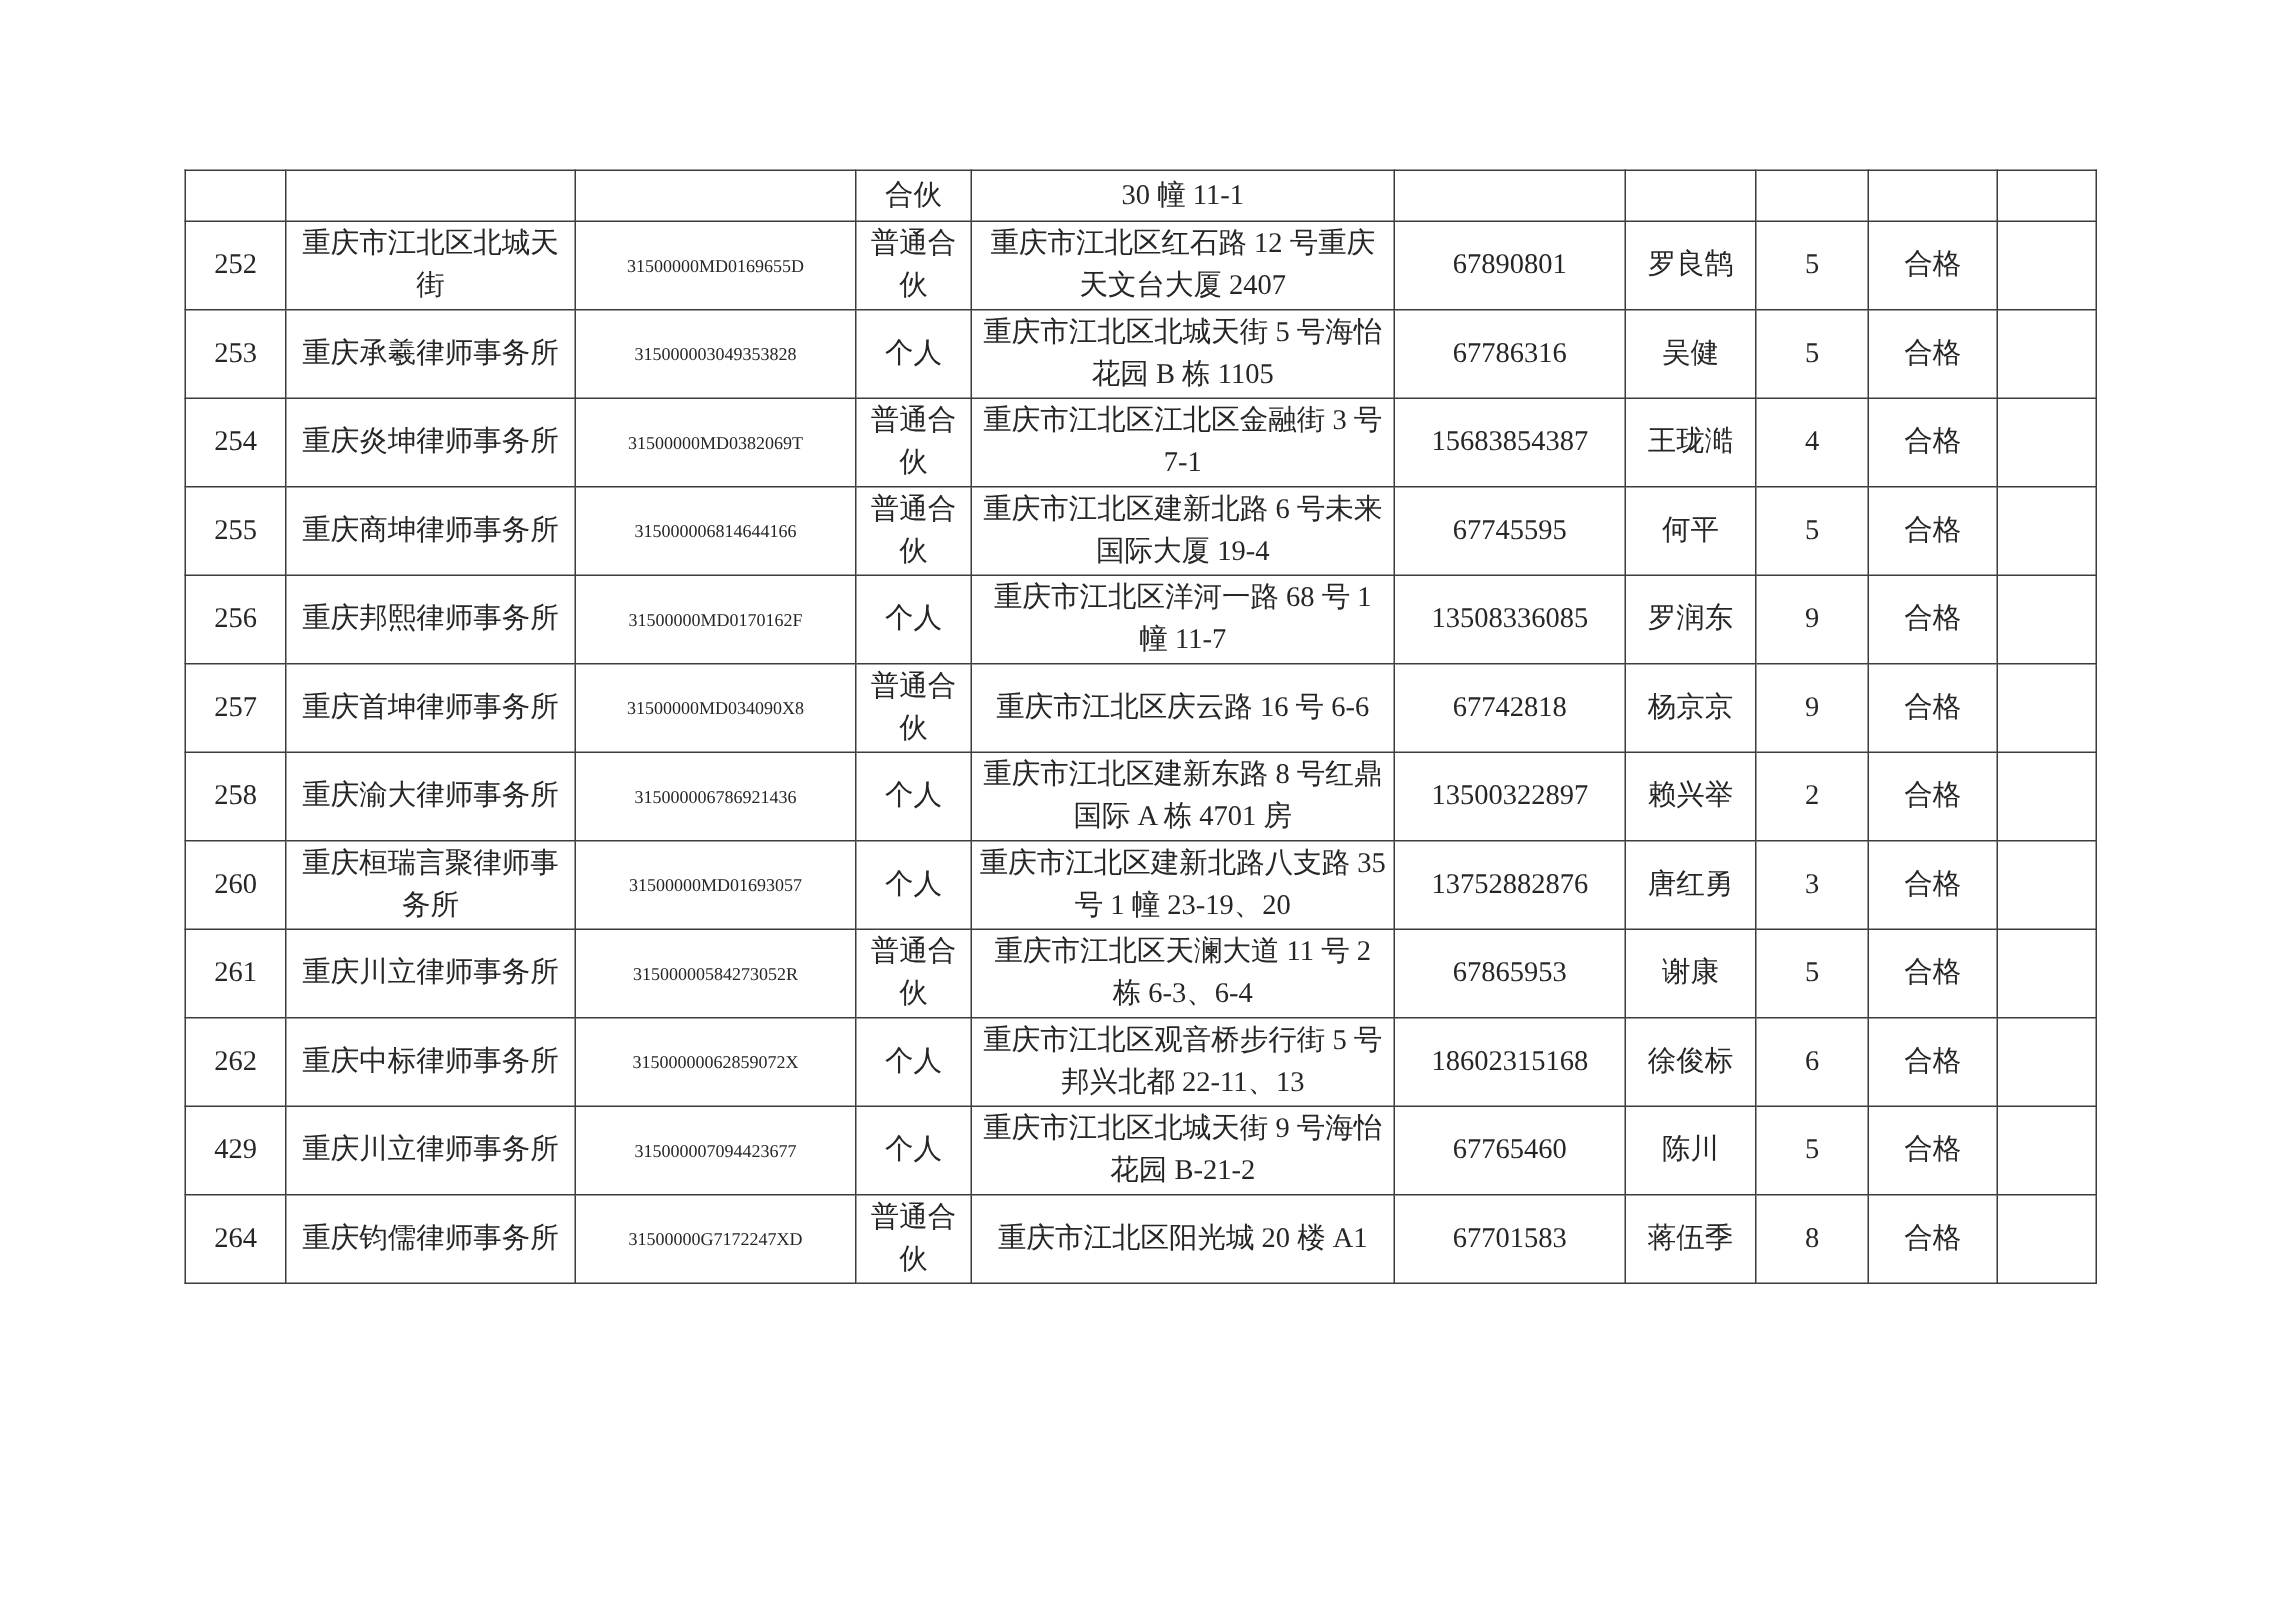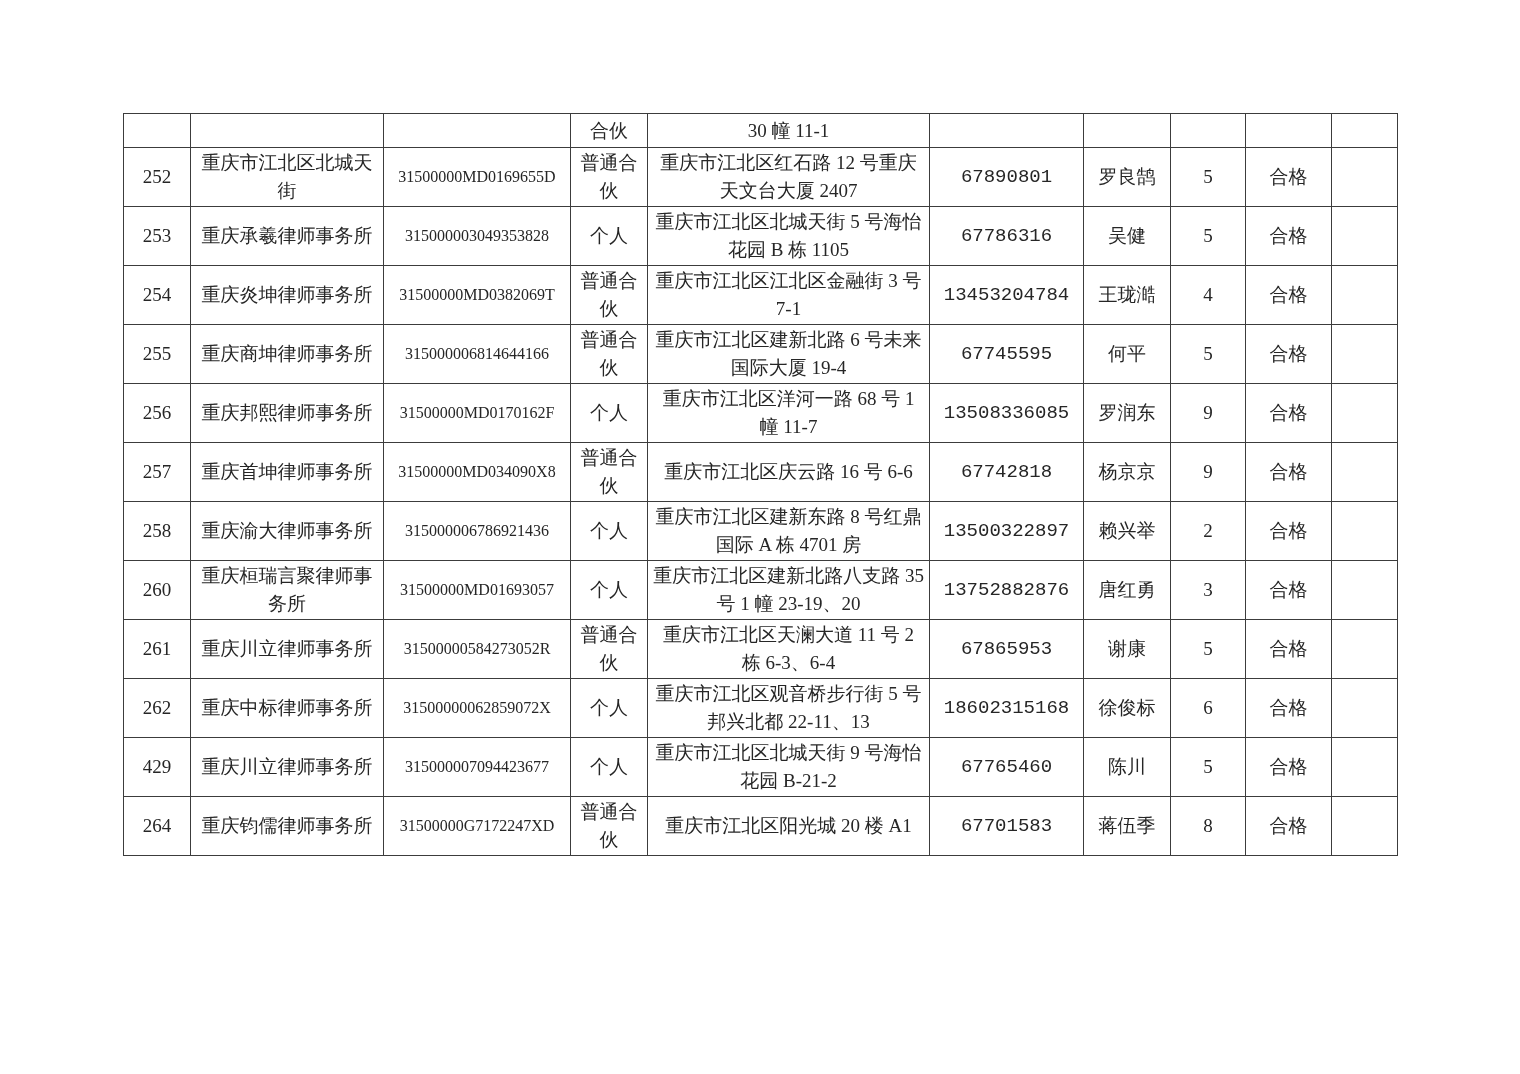--- a/index.html
+++ b/index.html
@@ -30,22 +30,22 @@
     text-align: center;
     vertical-align: middle;
     font-size: 19px;
     line-height: 28px;
     padding: 1px 5px;
     overflow: hidden;
     word-break: break-all;
   }
   .doc-table tr { height: 57px; }
   .doc-table tr.partial-row { height: 34px; }
-  .doc-table td.c-code { font-size: 16px; letter-spacing: 0px; }
-  .doc-table td.c-phone { font-size: 19px; font-family: Liberation Mono, monospace; }
+  .doc-table td.c-code { font-size: 12px; letter-spacing: 0px; }
+  .doc-table td.c-phone { font-size: 19px; }
   .col-seq     { width: 67px; }
   .col-name    { width: 193px; }
   .col-code    { width: 187px; }
   .col-type    { width: 77px; }
   .col-address { width: 282px; }
   .col-phone   { width: 154px; }
   .col-contact { width: 87px; }
   .col-count   { width: 75px; }
   .col-result  { width: 86px; }
   .col-note    { width: 66px; }
@@ -106,21 +106,21 @@
       <td>合格</td>
       <td></td>
     </tr>
 
     <tr>
       <td>254</td>
       <td>重庆炎坤律师事务所</td>
       <td class="c-code">31500000MD0382069T</td>
       <td>普通合伙</td>
       <td>重庆市江北区江北区金融街 3 号 7-1</td>
-      <td class="c-phone">13453204784</td>
+      <td class="c-phone">15683854387</td>
       <td>王珑澔</td>
       <td>4</td>
       <td>合格</td>
       <td></td>
     </tr>
 
     <tr>
       <td>255</td>
       <td>重庆商坤律师事务所</td>
       <td class="c-code">315000006814644166</td>

